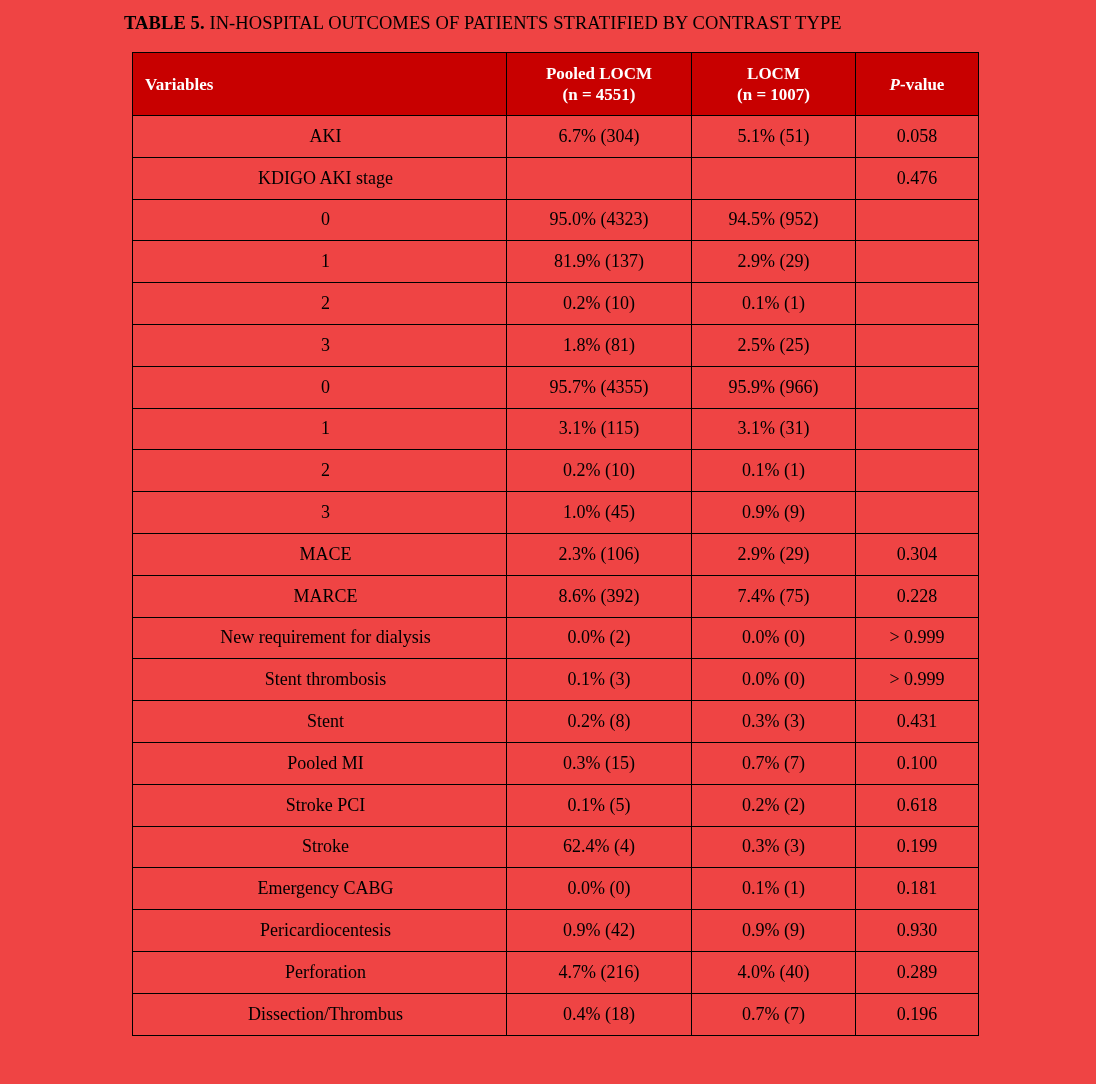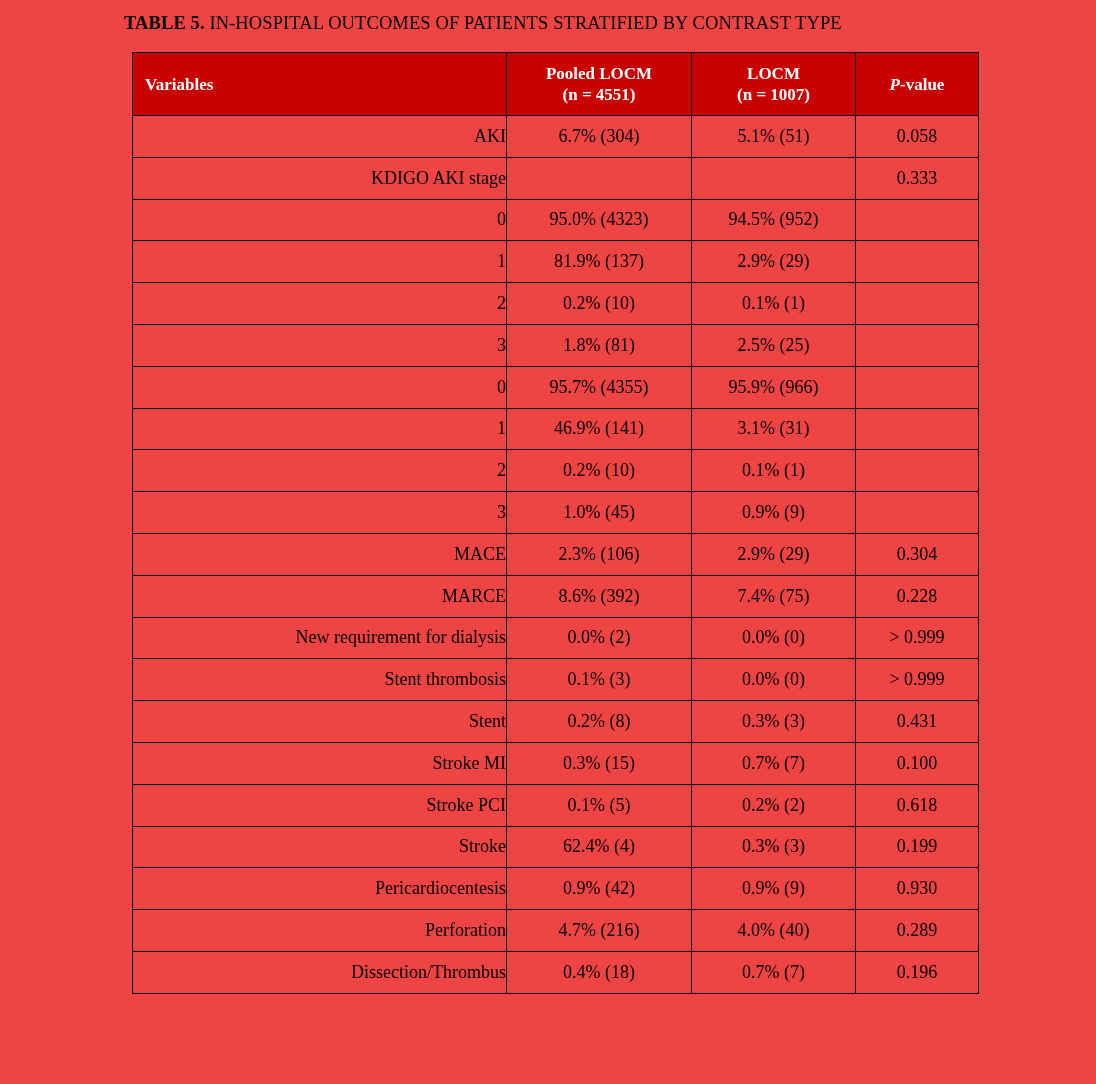--- a/index.html
+++ b/index.html
@@ -72,21 +72,21 @@
   }
   #outcomes-table thead th .ital {
     font-style: italic;
   }
   #outcomes-table tbody td {
     height: 40.8px;
     font-size: 18px;
     color: #000000;
   }
   #outcomes-table tbody td.cell-var {
-    text-align: right;
+    text-align: center;
     padding-left: 12px;
   }
   #outcomes-table tbody td.cell-num,
   #outcomes-table tbody td.cell-p {
     text-align: center;
   }
 </style>
 </head>
 <body>
 
@@ -125,21 +125,21 @@
         <tr>
           <td class="cell-var">AKI</td>
           <td class="cell-num">6.7% (304)</td>
           <td class="cell-num">5.1% (51)</td>
           <td class="cell-p">0.058</td>
         </tr>
         <tr>
           <td class="cell-var">KDIGO AKI stage</td>
           <td class="cell-num"></td>
           <td class="cell-num"></td>
-          <td class="cell-p">0.333</td>
+          <td class="cell-p">0.476</td>
         </tr>
         <tr>
           <td class="cell-var">0</td>
           <td class="cell-num">95.0% (4323)</td>
           <td class="cell-num">94.5% (952)</td>
           <td class="cell-p"></td>
         </tr>
         <tr>
           <td class="cell-var">1</td>
           <td class="cell-num">81.9% (137)</td>
@@ -159,21 +159,21 @@
           <td class="cell-p"></td>
         </tr>
         <tr>
           <td class="cell-var">0</td>
           <td class="cell-num">95.7% (4355)</td>
           <td class="cell-num">95.9% (966)</td>
           <td class="cell-p"></td>
         </tr>
         <tr>
           <td class="cell-var">1</td>
-          <td class="cell-num">46.9% (141)</td>
+          <td class="cell-num">3.1% (115)</td>
           <td class="cell-num">3.1% (31)</td>
           <td class="cell-p"></td>
         </tr>
         <tr>
           <td class="cell-var">2</td>
           <td class="cell-num">0.2% (10)</td>
           <td class="cell-num">0.1% (1)</td>
           <td class="cell-p"></td>
         </tr>
         <tr>
@@ -206,38 +206,44 @@
           <td class="cell-num">0.0% (0)</td>
           <td class="cell-p">&gt; 0.999</td>
         </tr>
         <tr>
           <td class="cell-var">Stent</td>
           <td class="cell-num">0.2% (8)</td>
           <td class="cell-num">0.3% (3)</td>
           <td class="cell-p">0.431</td>
         </tr>
         <tr>
-          <td class="cell-var">Stroke MI</td>
+          <td class="cell-var">Pooled MI</td>
           <td class="cell-num">0.3% (15)</td>
           <td class="cell-num">0.7% (7)</td>
           <td class="cell-p">0.100</td>
         </tr>
         <tr>
           <td class="cell-var">Stroke PCI</td>
           <td class="cell-num">0.1% (5)</td>
           <td class="cell-num">0.2% (2)</td>
           <td class="cell-p">0.618</td>
         </tr>
         <tr>
           <td class="cell-var">Stroke</td>
           <td class="cell-num">62.4% (4)</td>
           <td class="cell-num">0.3% (3)</td>
           <td class="cell-p">0.199</td>
         </tr>
         <tr>
+          <td class="cell-var">Emergency CABG</td>
+          <td class="cell-num">0.0% (0)</td>
+          <td class="cell-num">0.1% (1)</td>
+          <td class="cell-p">0.181</td>
+        </tr>
+        <tr>
           <td class="cell-var">Pericardiocentesis</td>
           <td class="cell-num">0.9% (42)</td>
           <td class="cell-num">0.9% (9)</td>
           <td class="cell-p">0.930</td>
         </tr>
         <tr>
           <td class="cell-var">Perforation</td>
           <td class="cell-num">4.7% (216)</td>
           <td class="cell-num">4.0% (40)</td>
           <td class="cell-p">0.289</td>

